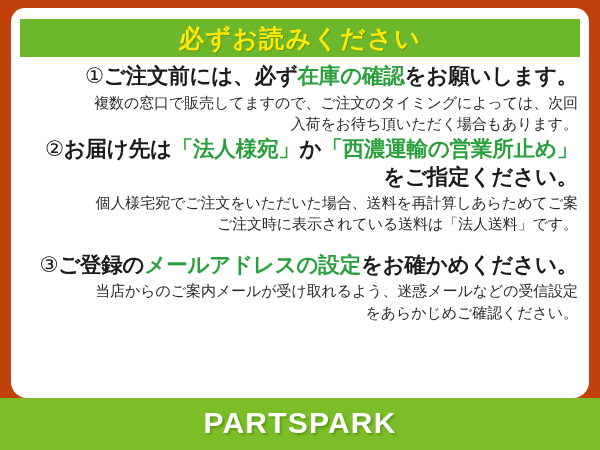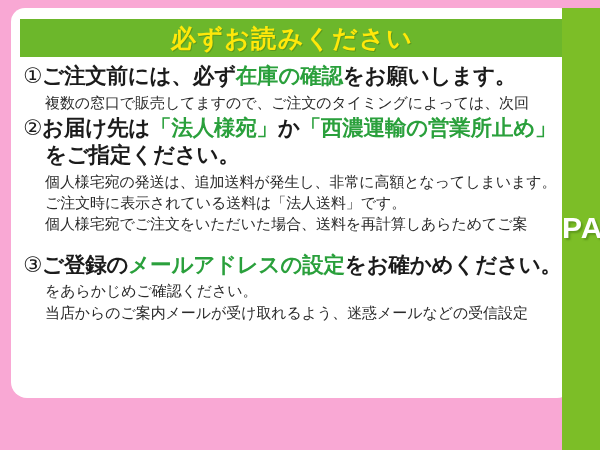--- a/index.html
+++ b/index.html
@@ -12,23 +12,24 @@
     overflow: hidden;
     font-family: "Liberation Sans", "DejaVu Sans", sans-serif;
     background: #177131;
   }
 
   .notice {
     position: relative;
     width: 600px;
     height: 450px;
     box-sizing: border-box;
-    background: #f9a8d4;
+    background: #c2410c;
     padding: 8px 11px 0 11px;
     display: flex;
+    flex-direction: column;
   }
 
   .panel {
     background: #ffffff;
     border-radius: 14px 14px 16px 16px;
     flex: 0 0 auto;
     height: 390px;
     box-sizing: border-box;
     padding: 11px 9px 4px 9px;
     overflow: hidden;
@@ -45,20 +46,21 @@
     letter-spacing: 1.5px;
     text-shadow: 1px 1px 0 rgba(80,130,20,0.55);
   }
 
   .items {
     padding: 4px 2px 0 3px;
   }
 
   .item {
     margin-bottom: 2px;
+    text-align: right;
   }
 
   .item-head {
     font-size: 21.5px;
     font-weight: bold;
     color: #1b1b1b;
     line-height: 1.28;
     letter-spacing: -0.2px;
     white-space: nowrap;
   }
@@ -123,42 +125,42 @@
     <div class="header-banner">必ずお読みください</div>
 
     <div class="items">
 
       <div class="item" id="item-1">
         <div class="item-head">
           <span class="marker">①</span><span>ご注文前には、必ず</span><span class="hl">在庫の確認</span><span>をお願いします。</span>
         </div>
         <div class="item-sub">
           <div>複数の窓口で販売してますので、ご注文のタイミングによっては、次回</div>
+          <div>入荷をお待ち頂いただく場合もあります。</div>
         </div>
       </div>
 
       <div class="item" id="item-2">
         <div class="item-head">
           <span class="marker">②</span><span>お届け先は</span><span class="hl">「法人様宛」</span><span>か</span><span class="hl">「西濃運輸の営業所止め」</span>
           <span class="line2">をご指定ください。</span>
         </div>
         <div class="item-sub">
-          <div>個人様宅宛の発送は、追加送料が発生し、非常に高額となってしまいます。</div>
+          <div>個人様宅宛でご注文をいただいた場合、送料を再計算しあらためてご案</div>
           <div>ご注文時に表示されている送料は「法人送料」です。</div>
-          <div>個人様宅宛でご注文をいただいた場合、送料を再計算しあらためてご案</div>
         </div>
       </div>
 
       <div class="item" id="item-3">
         <div class="item-head">
           <span class="marker">③</span><span>ご登録の</span><span class="hl">メールアドレスの設定</span><span>をお確かめください。</span>
         </div>
         <div class="item-sub">
+          <div>当店からのご案内メールが受け取れるよう、迷惑メールなどの受信設定</div>
           <div>をあらかじめご確認ください。</div>
-          <div>当店からのご案内メールが受け取れるよう、迷惑メールなどの受信設定</div>
         </div>
       </div>
 
     </div>
   </div>
 
   <div class="footer">
     <span class="footer-logo">PARTSPARK</span>
   </div>
 

